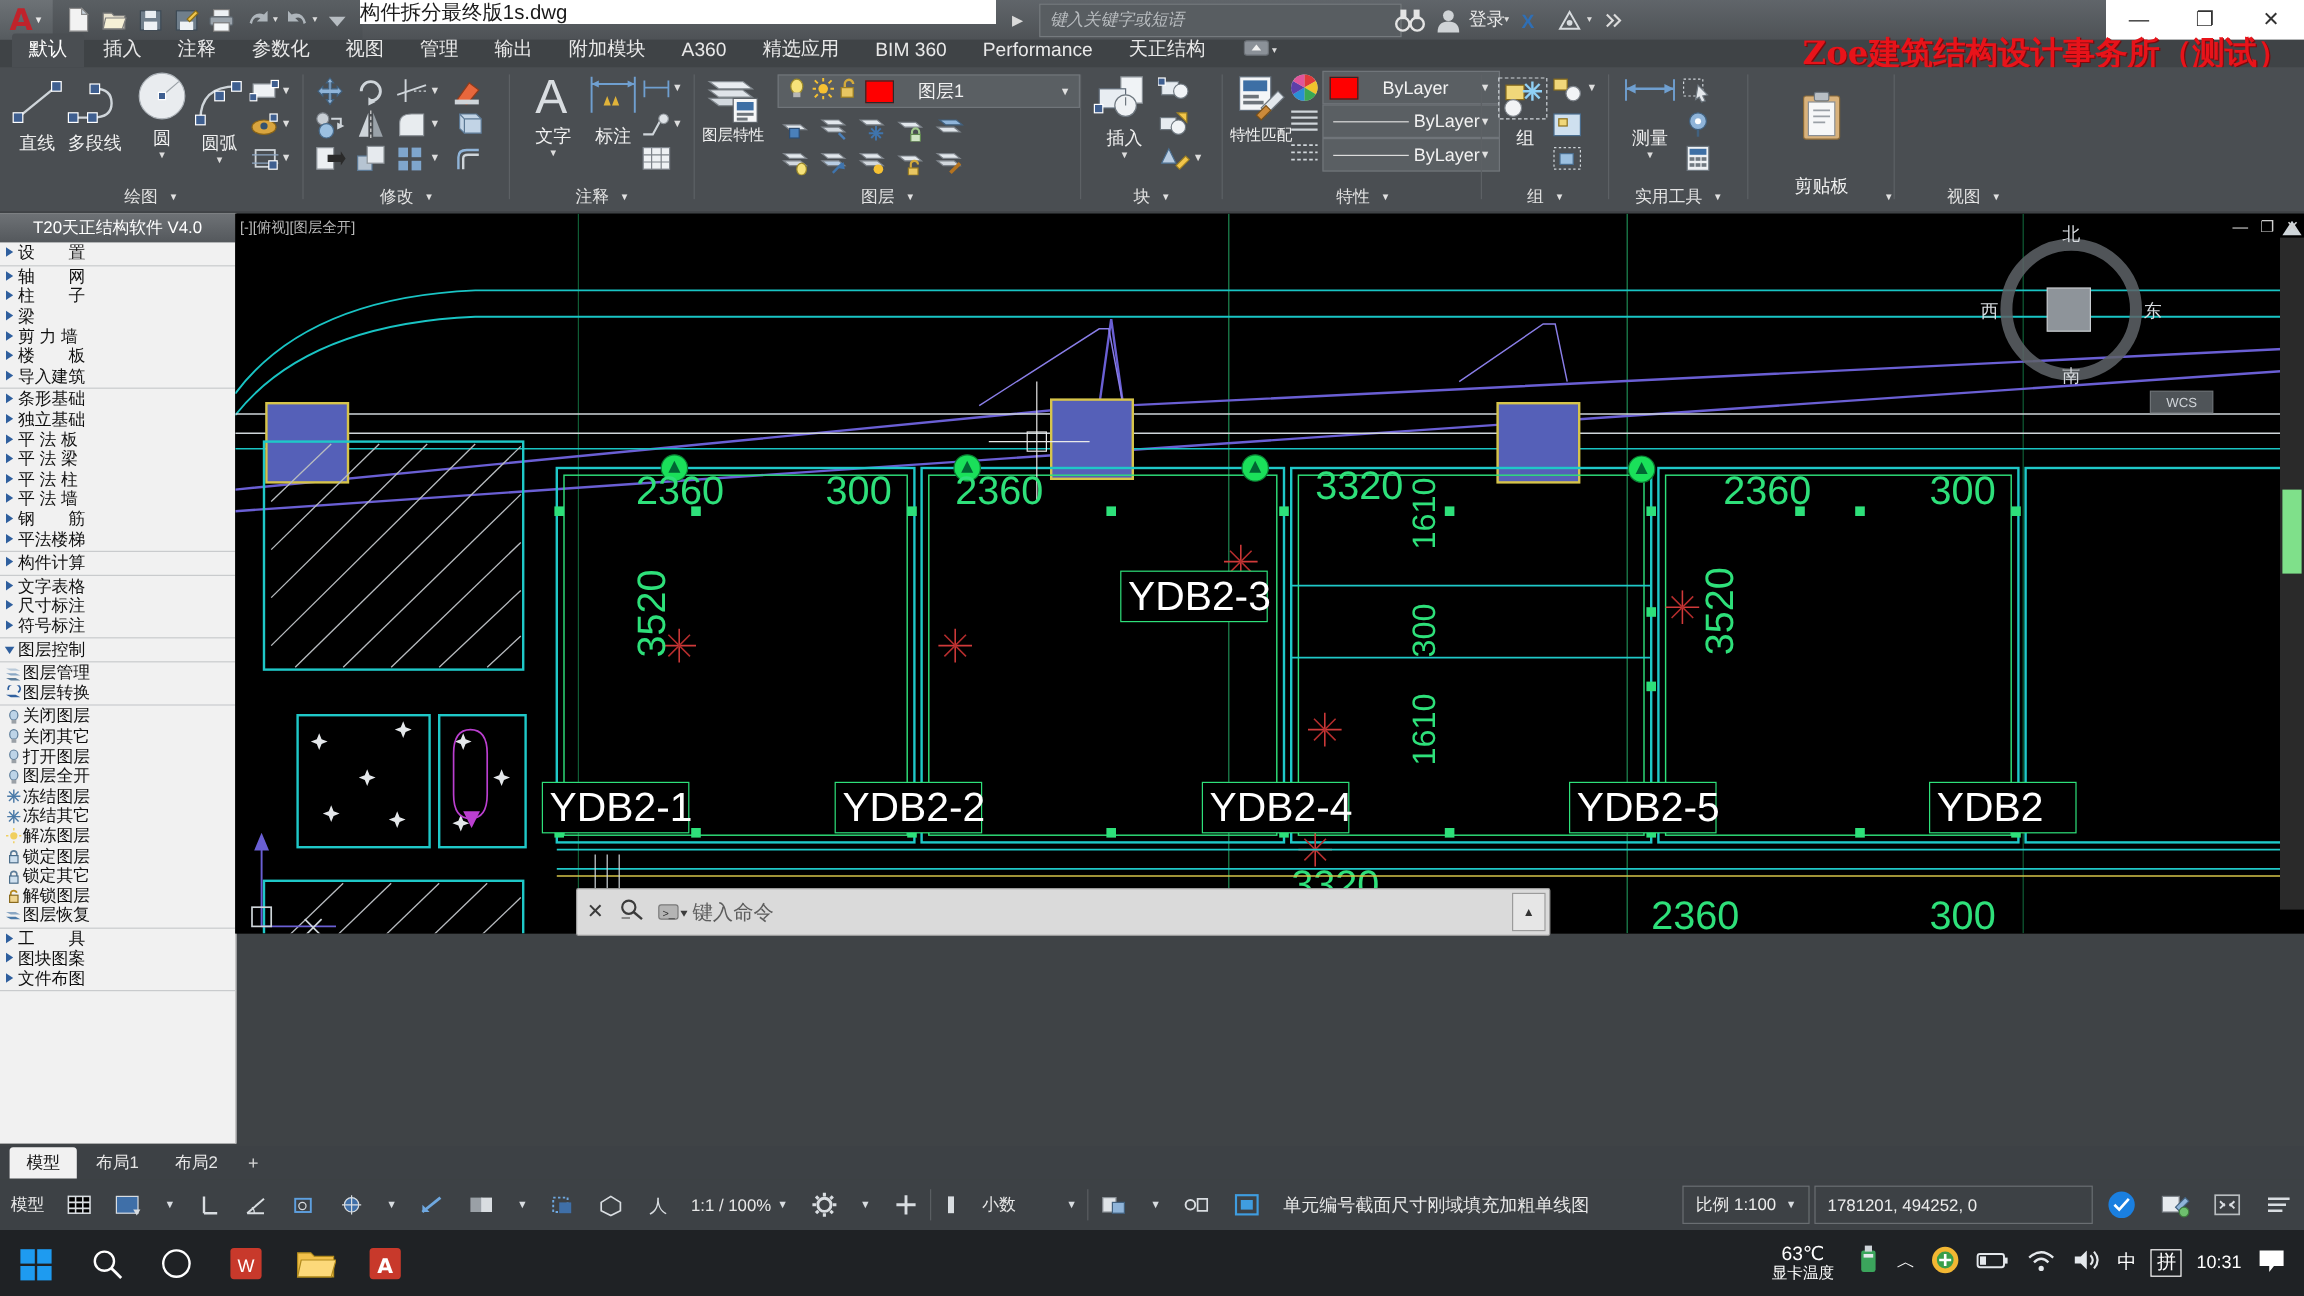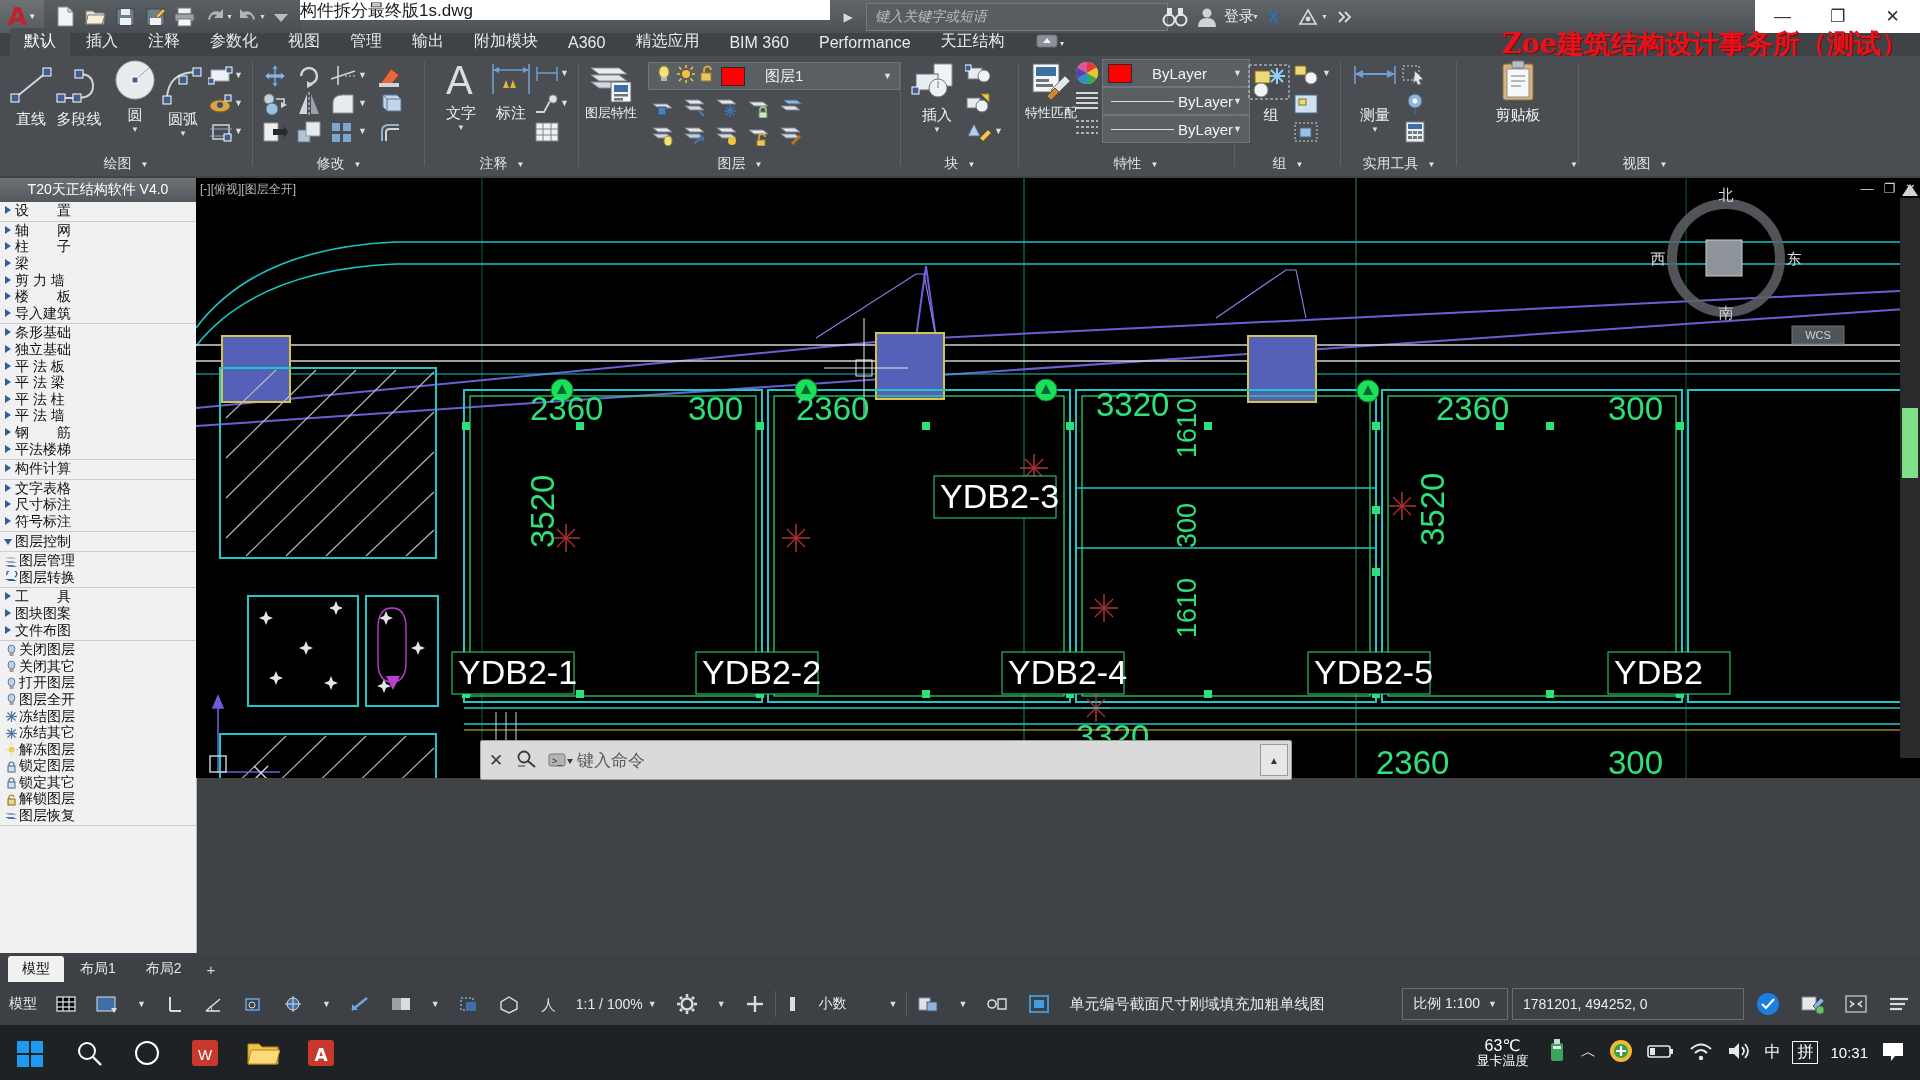--- a/index.html
+++ b/index.html
@@ -780,21 +780,21 @@
       </div>
       <div class="ptitle">
         <span>实用工具</span>
         <span class="cv">▼</span>
       </div>
     </div>
     <div class="psep" style="left:1456px;"></div>
 
     <div class="panel" style="left:1458px;width:120px;">
       <div class="pbody">
-        <div class="bigbtn" style="left:26px;top:4px;width:68px;">
+        <div class="bigbtn" style="left:26px;top:20px;width:68px;gap:24px;">
           <svg width="50" height="44">
             <rect x="10" y="4" width="30" height="36" rx="2" fill="#d9b27c" stroke="#8a6a3a"></rect>
             <rect x="14" y="9" width="22" height="28" fill="#f6f7f8" stroke="#8a8f95"></rect>
             <rect x="19" y="1" width="12" height="7" rx="1.5" fill="#b8bec4" stroke="#6f7880"></rect>
             <g stroke="#9aa0a6" stroke-width="1.4">
                 <line x1="18" y1="16" x2="32" y2="16"></line>
                 <line x1="18" y1="21" x2="32" y2="21"></line>
                 <line x1="18" y1="26" x2="28" y2="26"></line>
               </g>
           </svg>
@@ -964,40 +964,20 @@
             <span class="nm">图层管理</span>
           </div>
           <div class="sbrow">
             <span class="ico">
               <svg width="15" height="13">
                 <polygon points="1,8 9,8 13,10 5,10" fill="#2f5f9e"></polygon>
                 <path d="M3,4 A5,4 0 1 1 11,6" fill="none" stroke="#2f5f9e" stroke-width="1.4"></path>
               </svg>
             </span>
             <span class="nm">图层转换</span>
-          </div>
-        </div>
-        <div class="sbgroup">
-          <div class="sbrow">
-            <span class="tri"><svg width="10" height="10">
-                <polygon points="2,1 8,5 2,9" fill="#2f5f9e"></polygon>
-              </svg></span>
-            <span class="nm">工　　具</span>
-          </div>
-          <div class="sbrow">
-            <span class="tri"><svg width="10" height="10">
-                <polygon points="2,1 8,5 2,9" fill="#2f5f9e"></polygon>
-              </svg></span>
-            <span class="nm">图块图案</span>
-          </div>
-          <div class="sbrow">
-            <span class="tri"><svg width="10" height="10">
-                <polygon points="2,1 8,5 2,9" fill="#2f5f9e"></polygon>
-              </svg></span>
-            <span class="nm">文件布图</span>
           </div>
         </div>
         <div class="sbgroup">
           <div class="sbrow">
             <span class="ico">
               <svg width="13" height="13">
                 <ellipse cx="6.5" cy="5" rx="3.4" ry="4" fill="#bdd4e8" stroke="#5d7d9a"></ellipse>
                 <rect x="4.6" y="9" width="4" height="3" fill="#9aa0a6"></rect>
               </svg>
             </span>
@@ -1098,20 +1078,40 @@
             <span class="nm">解锁图层</span>
           </div>
           <div class="sbrow">
             <span class="ico">
               <svg width="15" height="13">
                 <polygon points="1,3 9,3 13,5 5,5" fill="#8aa7c4"></polygon>
                 <polygon points="1,7 9,7 13,9 5,9" fill="#4b7aa8"></polygon>
               </svg>
             </span>
             <span class="nm">图层恢复</span>
+          </div>
+        </div>
+        <div class="sbgroup">
+          <div class="sbrow">
+            <span class="tri"><svg width="10" height="10">
+                <polygon points="2,1 8,5 2,9" fill="#2f5f9e"></polygon>
+              </svg></span>
+            <span class="nm">工　　具</span>
+          </div>
+          <div class="sbrow">
+            <span class="tri"><svg width="10" height="10">
+                <polygon points="2,1 8,5 2,9" fill="#2f5f9e"></polygon>
+              </svg></span>
+            <span class="nm">图块图案</span>
+          </div>
+          <div class="sbrow">
+            <span class="tri"><svg width="10" height="10">
+                <polygon points="2,1 8,5 2,9" fill="#2f5f9e"></polygon>
+              </svg></span>
+            <span class="nm">文件布图</span>
           </div>
         </div>
       </div>
   </div>
 
   <div class="canvaswrap">
     <svg width="1724" height="600" viewBox="0 0 1724 600">
       <rect width="1724" height="600" fill="#000"></rect>
 
       <g stroke="#1e8b53" stroke-width="1">

